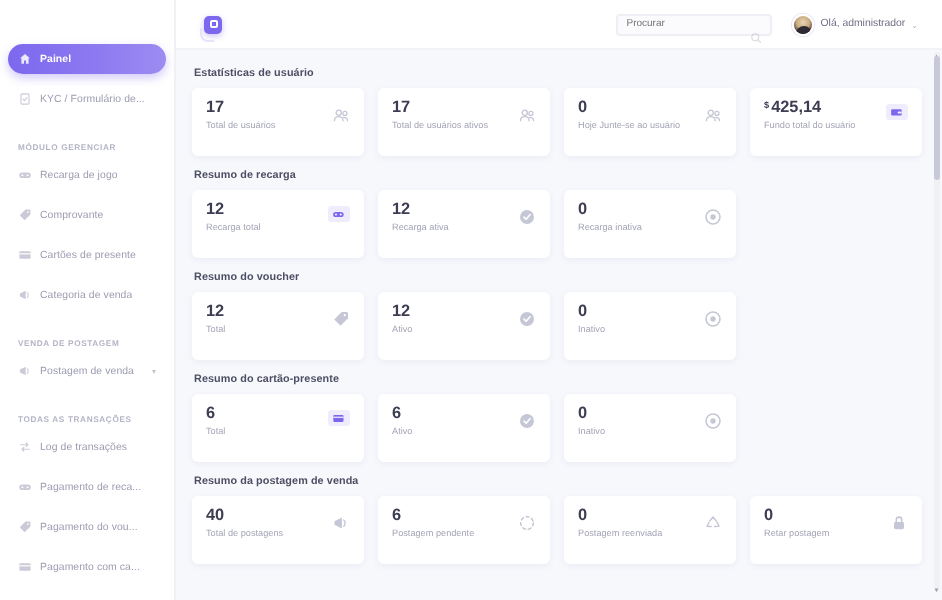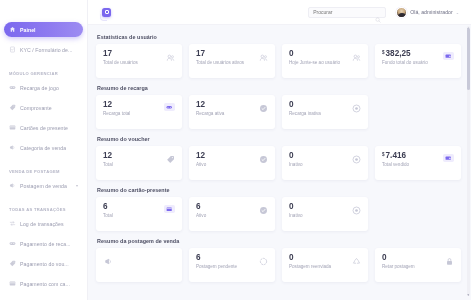--- a/index.html
+++ b/index.html
@@ -384,21 +384,21 @@
                   <circle cx="11.5" cy="6.6" r="1.8" fill="none" stroke="#c6c7d6" stroke-width="1.1"></circle>
                   <path d="M10.2 10.2c2 0 3.6 1 3.6 2.8" fill="none" stroke="#c6c7d6" stroke-width="1.1" stroke-linecap="round"></path>
                 </svg>
               </span>
             </div>
           </div>
           <div class="card">
             <div class="txt">
               <div class="val">
                 <span class="cur">$</span>
-                <span>382,25</span>
+                <span>425,14</span>
               </div>
               <div class="cap">Fundo total do usuário</div>
             </div>
             <div class="badge">
               <span style="width:6.4px;height:6.4px;display:block">
                 <svg width="100%" height="100%" viewBox="0 0 16 16">
                   <rect x="1.4" y="4" width="13.2" height="8" rx="1.6" fill="#7b68ee"></rect>
                   <rect x="9.6" y="6.8" width="5" height="2.6" rx="1.1" fill="#fff" opacity=".9"></rect>
                 </svg>
               </span>
@@ -500,37 +500,20 @@
             </div>
             <div class="badge plain">
               <span style="width:9px;height:9px;display:block">
                 <svg width="100%" height="100%" viewBox="0 0 16 16">
                   <circle cx="8" cy="8" r="6.2" fill="none" stroke="#c6c7d6" stroke-width="1.4"></circle>
                   <circle cx="8" cy="8" r="2.4" fill="#c6c7d6"></circle>
                 </svg>
               </span>
             </div>
           </div>
-          <div class="card">
-            <div class="txt">
-              <div class="val">
-                <span class="cur">$</span>
-                <span>7.416</span>
-              </div>
-              <div class="cap">Total vendido</div>
-            </div>
-            <div class="badge">
-              <span style="width:6.4px;height:6.4px;display:block">
-                <svg width="100%" height="100%" viewBox="0 0 16 16">
-                  <rect x="1.4" y="4" width="13.2" height="8" rx="1.6" fill="#7b68ee"></rect>
-                  <rect x="9.6" y="6.8" width="5" height="2.6" rx="1.1" fill="#fff" opacity=".9"></rect>
-                </svg>
-              </span>
-            </div>
-          </div>
         </div>
         <div class="sec-head">Resumo do cartão-presente</div>
         <div class="row">
           <div class="card">
             <div class="txt">
               <div class="val">
                 <span>6</span>
               </div>
               <div class="cap">Total</div>
             </div>
@@ -572,20 +555,26 @@
                   <circle cx="8" cy="8" r="6.2" fill="none" stroke="#c6c7d6" stroke-width="1.4"></circle>
                   <circle cx="8" cy="8" r="2.4" fill="#c6c7d6"></circle>
                 </svg>
               </span>
             </div>
           </div>
         </div>
         <div class="sec-head">Resumo da postagem de venda</div>
         <div class="row">
           <div class="card">
+            <div class="txt">
+              <div class="val">
+                <span>40</span>
+              </div>
+              <div class="cap">Total de postagens</div>
+            </div>
             <div class="badge plain">
               <span style="width:9px;height:9px;display:block">
                 <svg width="100%" height="100%" viewBox="0 0 16 16">
                   <path d="M2.2 6.4 8.8 3.2v9.6L2.2 9.6z" fill="#c6c7d6"></path>
                   <path d="M10.4 5.4c1.6.6 1.6 5 0 5.4" fill="none" stroke="#c6c7d6" stroke-width="1.3" stroke-linecap="round"></path>
                 </svg>
               </span>
             </div>
           </div>
           <div class="card">

